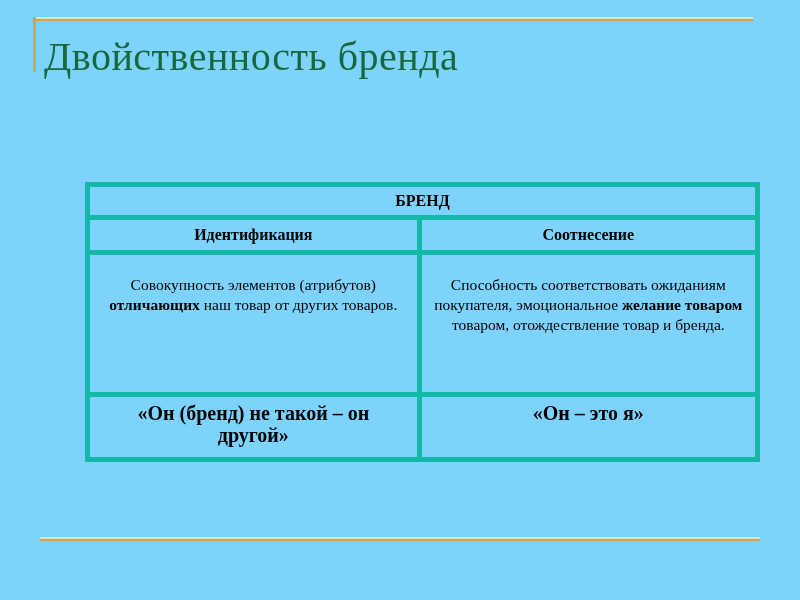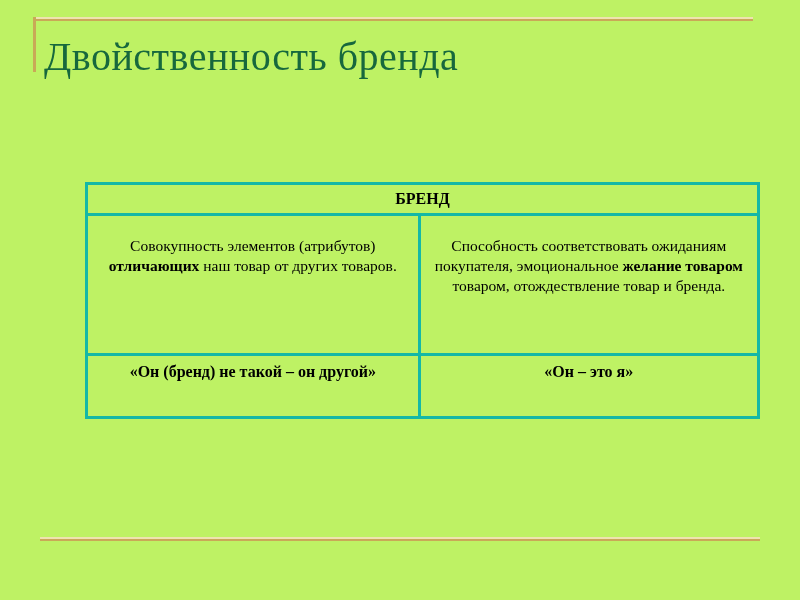--- a/index.html
+++ b/index.html
@@ -7,21 +7,21 @@
     padding: 0;
     background: #ffffff;
     width: 800px;
     height: 600px;
     font-family: "Liberation Serif", serif;
   }
   .slide {
     position: relative;
     width: 800px;
     height: 600px;
-    background: #bef264;
+    background: #7dd3fc;
     overflow: hidden;
   }
   
   .top-line {
     position: absolute;
     left: 33px; top: 17px;
     width: 720px; height: 4px;
     background: linear-gradient(to bottom, #eee3b0 0%, #eee3b0 38%, #c9a957 38%, #c9a957 100%);
   }
   .left-line {
@@ -51,21 +51,21 @@
   
   table.brand {
     position: absolute;
     left: 85px; top: 182px;
     width: 675px;
     border-collapse: collapse;
     table-layout: fixed;
     color: #000000;
   }
   table.brand td, table.brand th {
-    border: 3px solid #14b8a6;
+    border: 5px solid #14b8a6;
     text-align: center;
     padding: 3px 10px;
     font-family: "Liberation Serif", serif;
   }
   col.c1 { width: 49.5%; }
   col.c2 { width: 50.5%; }
 
   tr.row-brand th {
     height: 22px;
     font-size: 16px;
@@ -85,21 +85,21 @@
   }
   tr.row-desc td {
     height: 114px;
     font-size: 15.5px;
     line-height: 20px;
     vertical-align: top;
     padding-top: 20px;
   }
   tr.row-quote td {
     height: 52px;
-    font-size: 16px;
+    font-size: 20px;
     font-weight: bold;
     line-height: 22px;
     vertical-align: top;
     padding-top: 5px;
   }
   td b, tr.row-desc td b { font-weight: bold; }
 </style>
 </head>
 <body>
 
@@ -113,20 +113,24 @@
 
   <table class="brand">
     <colgroup>
         <col class="c1">
         <col class="c2">
       </colgroup>
     <tbody>
         <tr class="row-brand">
       <th colspan="2">БРЕНД</th>
     </tr>
+    <tr class="row-heads">
+      <th>Идентификация</th>
+      <th>Соотнесение</th>
+    </tr>
     <tr class="row-desc">
       <td><span>Совокупность элементов (атрибутов) </span><b>отличающих</b><span> наш товар от других товаров.</span></td>
       <td><span>Способность соответствовать ожиданиям покупателя, эмоциональное </span><b>желание товаром</b><span> товаром, отождествление товар и бренда.</span></td>
     </tr>
     <tr class="row-quote">
       <td><b>«Он (бренд) не такой – он другой»</b></td>
       <td><b>«Он – это я»</b></td>
     </tr>
   </tbody>
     </table>

